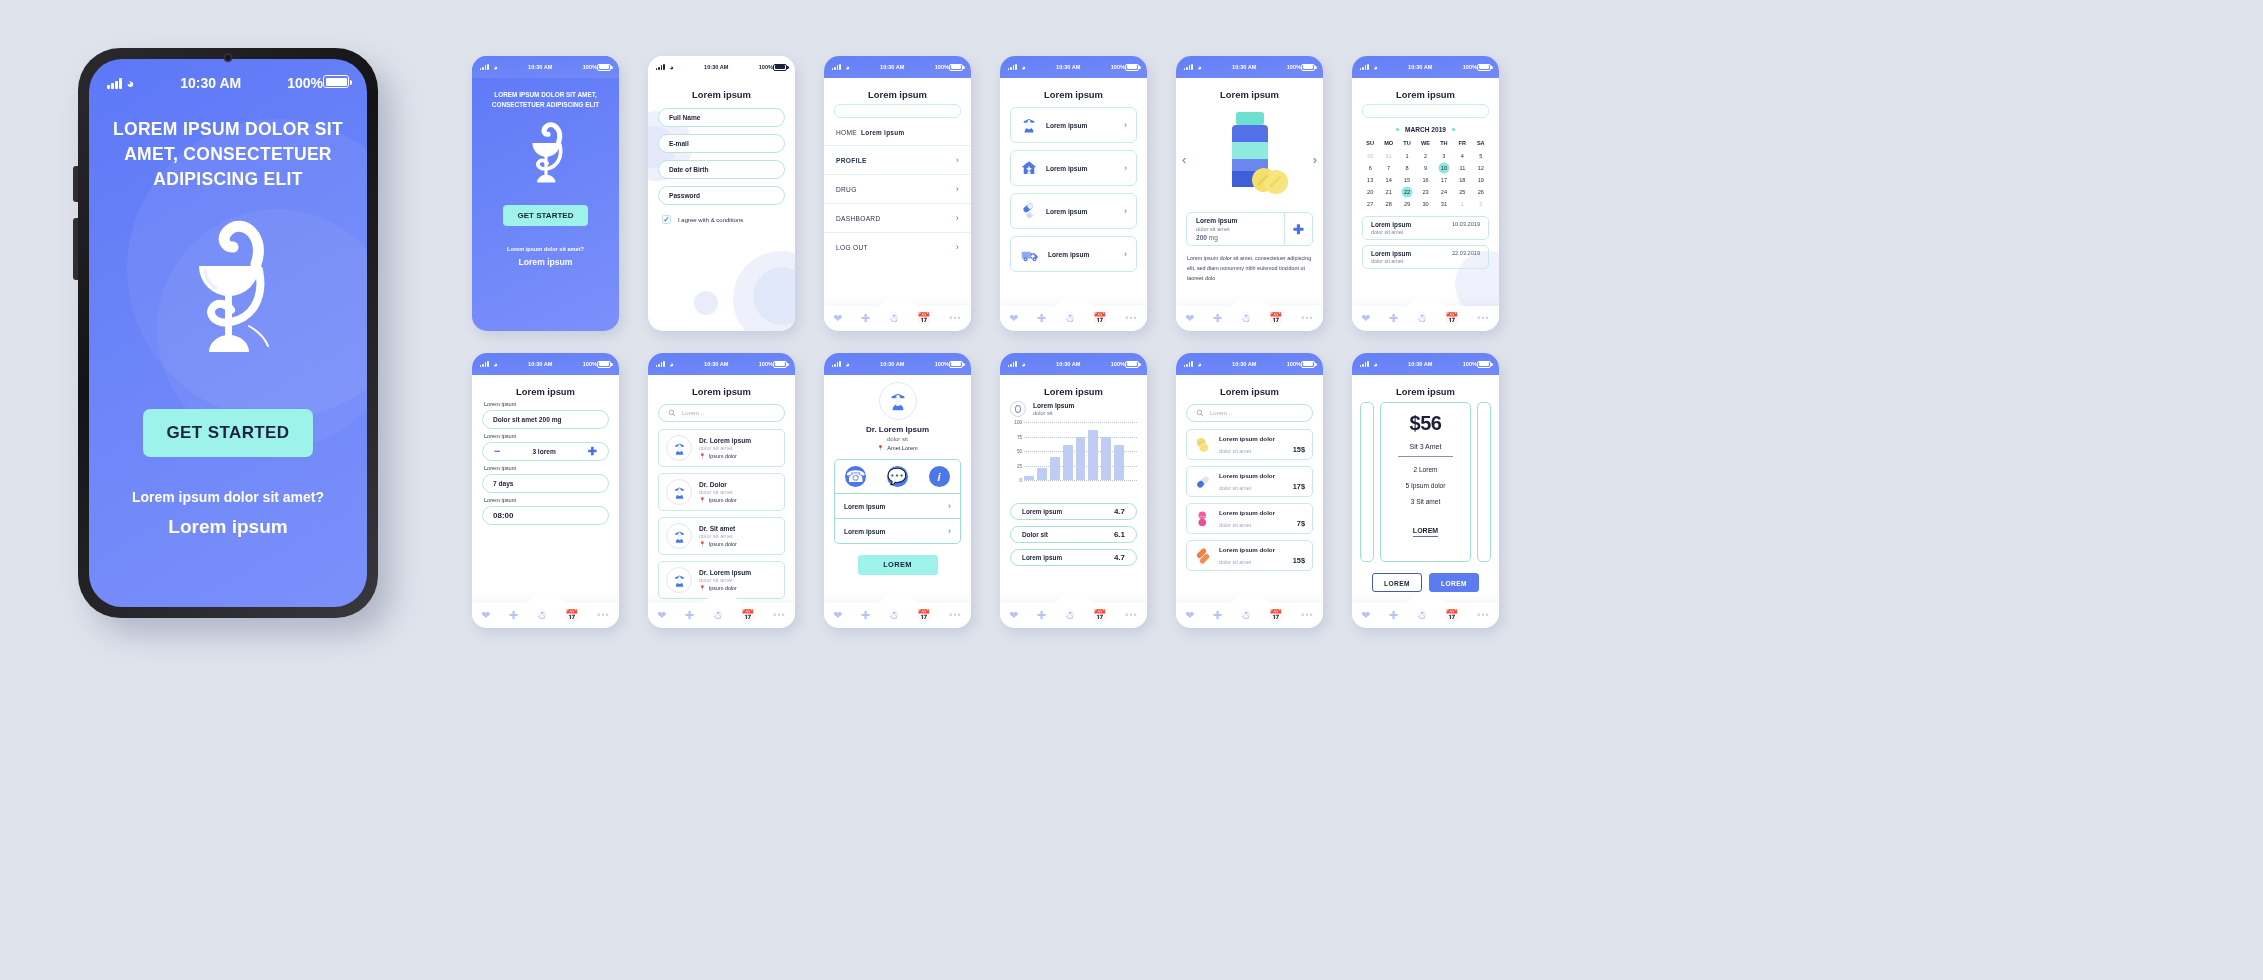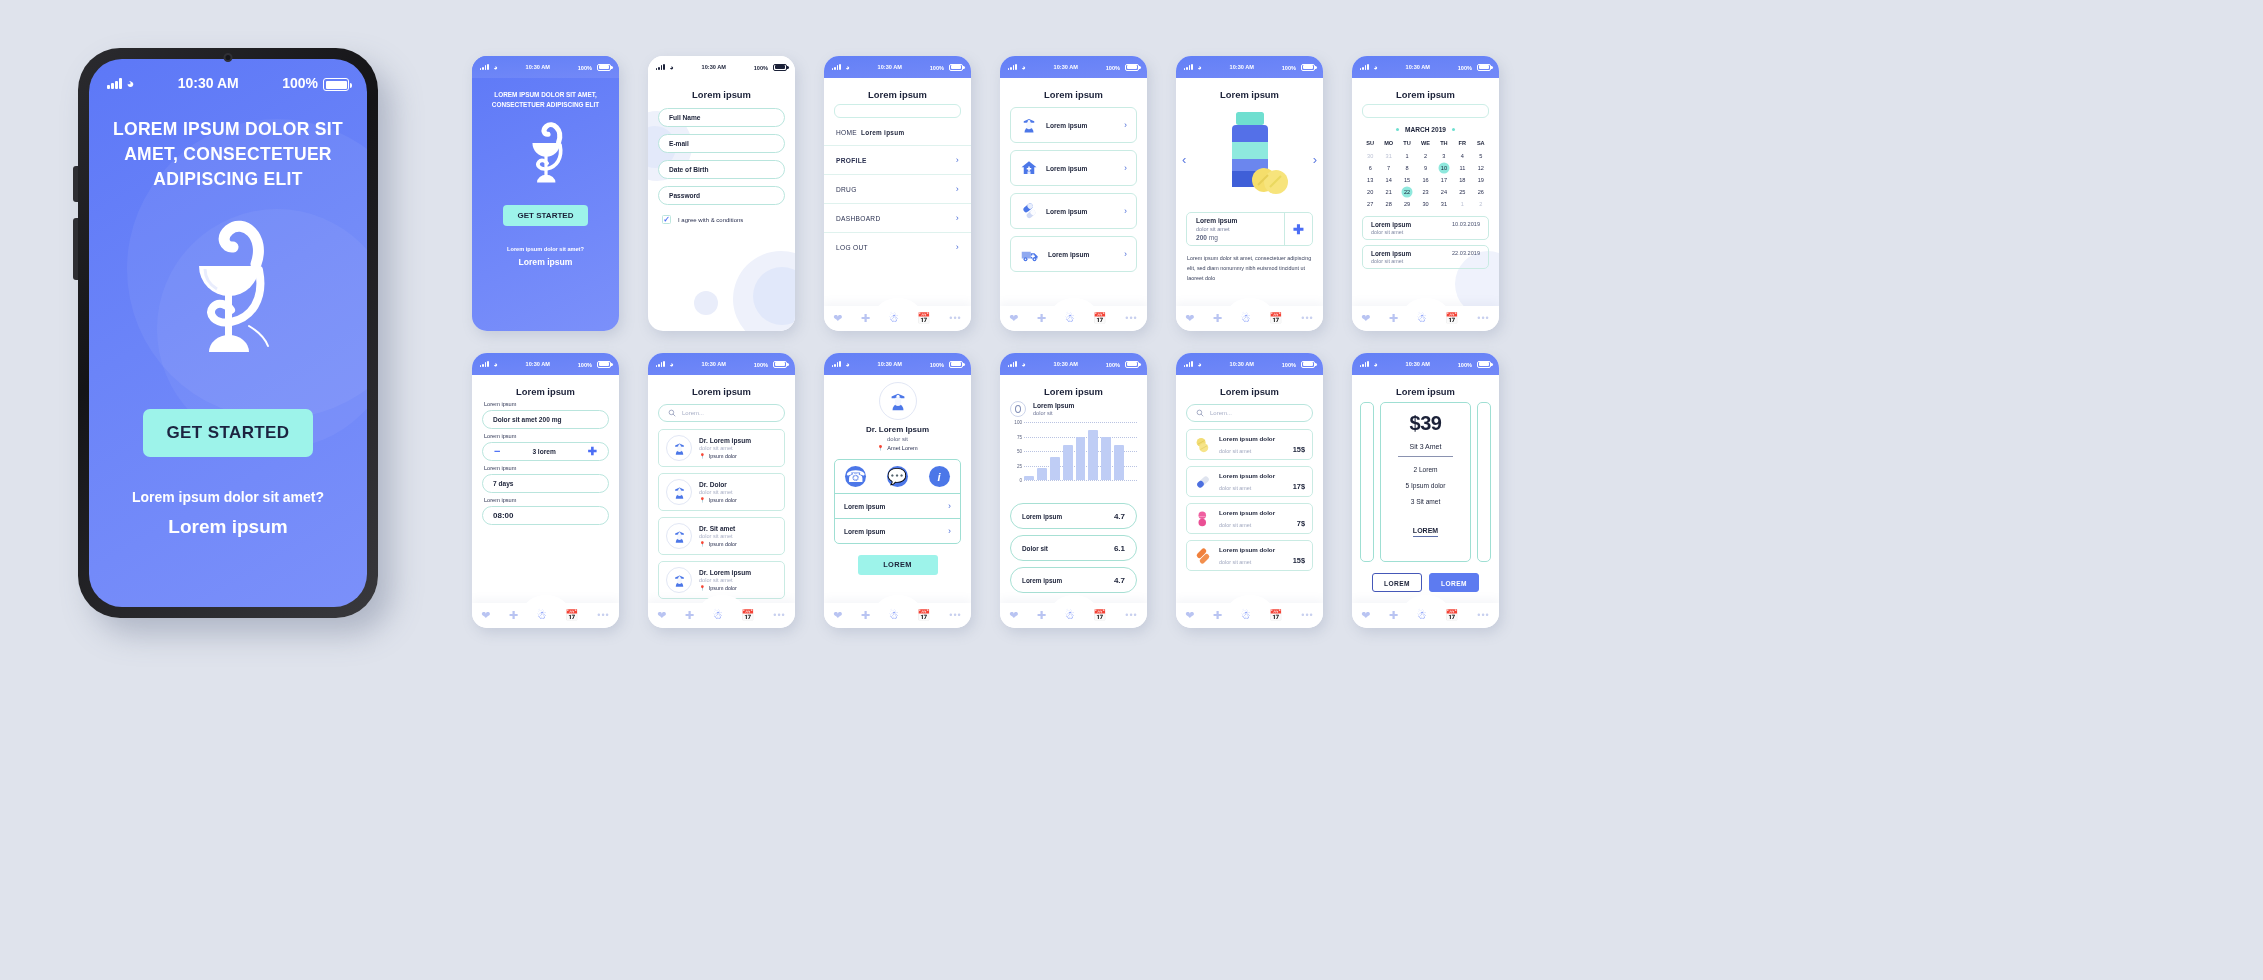--- a/index.html
+++ b/index.html
@@ -50,21 +50,21 @@
     display:flex; align-items:center; justify-content:space-between;
     padding:16px 18px 0 18px; color:#fff;
     font-size:14px; font-weight:bold;
   }
   .sb-left{display:flex; align-items:center; gap:5px;}
   .bars{display:flex; align-items:flex-end; gap:1.5px; height:11px;}
   .bars i{display:block; width:2.5px; background:currentColor; border-radius:1px;}
   .bars i:nth-child(1){height:4px}.bars i:nth-child(2){height:6px}
   .bars i:nth-child(3){height:8px}.bars i:nth-child(4){height:11px}
   .wifi{font-size:13px; line-height:1;}
-  .sb-right{display:flex; align-items:flex-end; gap:5px;}
+  .sb-right{display:flex; align-items:flex-start; }
   .batt{
     width:26px;height:13px;border:1.8px solid currentColor;border-radius:3px;
     position:relative; padding:1.5px;
   }
   .batt i{display:block;height:100%;width:100%;background:currentColor;border-radius:1px;}
   .batt:after{content:"";position:absolute;right:-4px;top:3.5px;width:2.5px;height:5px;
     background:currentColor;border-radius:0 2px 2px 0;}
   .hero-title{
     position:relative; z-index:3; color:#fff; text-align:center;
     font-size:17.5px; font-weight:bold; letter-spacing:.3px;
@@ -281,21 +281,21 @@
   .ch-t2{ font-size:5.6px; color:#6d7495; margin-top:1px; }
   .chart-wrap{ position:relative; height:72px; margin:5px 10px 0; padding-left:13px; z-index:3;}
   .y-ax{ position:absolute; left:0; top:0; height:58px; width:12px; }
   .y-ax span{ position:absolute; right:0; font-size:4.6px; color:#5c637f; transform:translateY(-50%);}
   .plot{ position:relative; height:58px; border-left:.6px solid transparent;}
   .gline{ position:absolute; left:0; right:0; height:0; border-top:.6px dotted #b9c3e2;}
   .bars-area{ position:absolute; left:0; right:0; bottom:0; height:58px;
     display:flex; align-items:flex-end; gap:3px; }
   .bar{ flex:1; background:#bfcdf5; border-radius:1px 1px 0 0; }
   .rate-row{
-    border:.8px solid #a7e0d4; border-radius:40px; height:26px; margin:0 10px 6px;
+    border:.8px solid #a7e0d4; border-radius:40px; height:17px; margin:0 10px 6px;
     display:flex; align-items:center; justify-content:space-between; padding:0 11px;
     position:relative; z-index:3;
   }
   .rate-row .rl{ font-size:6.4px; font-weight:bold; color:#1b2138;}
   .rate-row .rv{ font-size:8px; font-weight:bold; color:#1b2138;}
 
   
   .shop-card{
     border:.8px solid #c9ebe3; border-radius:5px; padding:5px 7px;
     display:flex; gap:7px; align-items:center; margin-bottom:6px; min-height:31px;
@@ -1147,21 +1147,21 @@
             <span class="batt">
               <i></i>
             </span>
           </div>
       </div>
       <div class="s-curve"></div>
       <div class="s-title">Lorem ipsum</div>
       <div class="price-wrap">
         <div class="price-card ghost"></div>
         <div class="price-card">
-          <div class="pr-amt">$39</div>
+          <div class="pr-amt">$56</div>
           <div class="pr-t">Sit 3 Amet</div>
           <div class="pr-li">2 Lorem</div>
           <div class="pr-li">5 Ipsum dolor</div>
           <div class="pr-li">3 Sit amet</div>
           <div class="pr-link">LOREM</div>
         </div>
         <div class="price-card ghost"></div>
       </div>
       <div class="pr-btns">
         <button class="pr-btn outline">LOREM</button>

